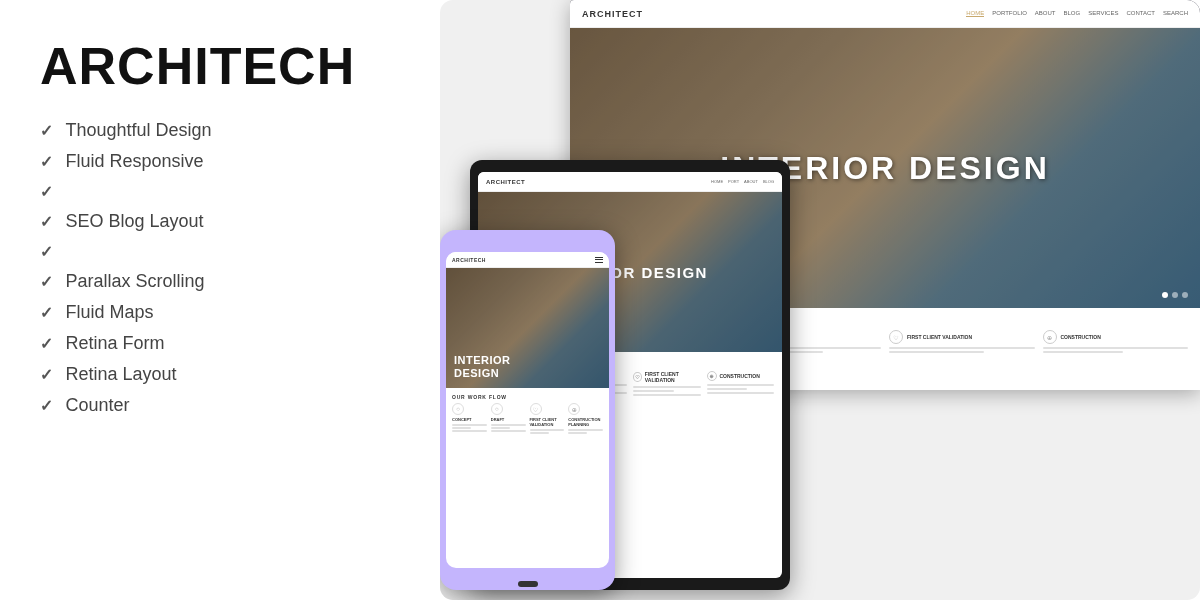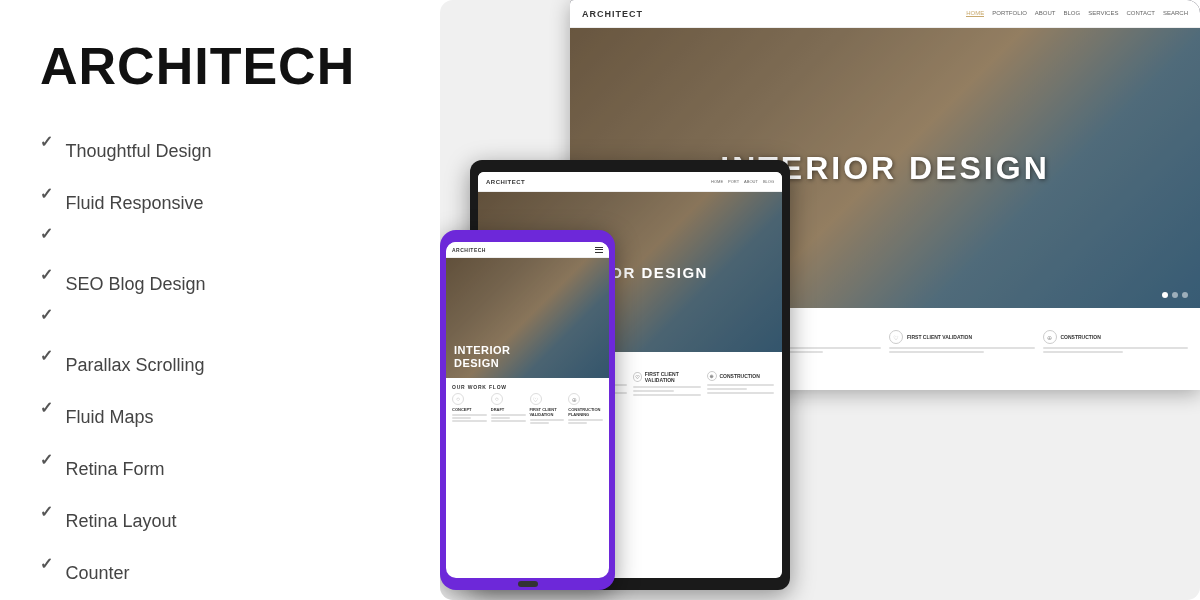--- a/index.html
+++ b/index.html
@@ -50,21 +50,20 @@
     .check-icon {
       color: #555;
       font-size: 16px;
       font-weight: bold;
       flex-shrink: 0;
     }
 
     .feature-label {
       font-size: 18px;
       color: #444;
-      margin-top: 21px;
     }
 
     
     .right-panel {
       flex: 1;
       background: #f0f0f0;
       position: relative;
       overflow: hidden;
       display: flex;
       align-items: center;
@@ -319,23 +318,23 @@
       width: 60%;
     }
 
     
     .phone-mockup {
       position: absolute;
       bottom: 10px;
       left: 0;
       width: 175px;
       height: 360px;
-      background: #6d28d9;
+      background: #c4b5fd;
       border-radius: 16px;
-      padding: 12px 6px;
+      padding: 22px 6px;
       box-shadow: 0 6px 25px rgba(0,0,0,0.4);
       z-index: 20;
     }
 
     .phone-home-button {
       position: absolute;
       bottom: 3px;
       left: 50%;
       transform: translateX(-50%);
       width: 20px;
@@ -481,21 +480,21 @@
       </li>
       <li class="feature-item">
         <span class="check-icon">✓</span>
         <span class="feature-label">Fluid Responsive</span>
       </li>
       <li class="feature-item">
         <span class="check-icon">✓</span>
       </li>
       <li class="feature-item">
         <span class="check-icon">✓</span>
-        <span class="feature-label">SEO Blog Design</span>
+        <span class="feature-label">SEO Blog Layout</span>
       </li>
       <li class="feature-item">
         <span class="check-icon">✓</span>
       </li>
       <li class="feature-item">
         <span class="check-icon">✓</span>
         <span class="feature-label">Parallax Scrolling</span>
       </li>
       <li class="feature-item">
         <span class="check-icon">✓</span>

